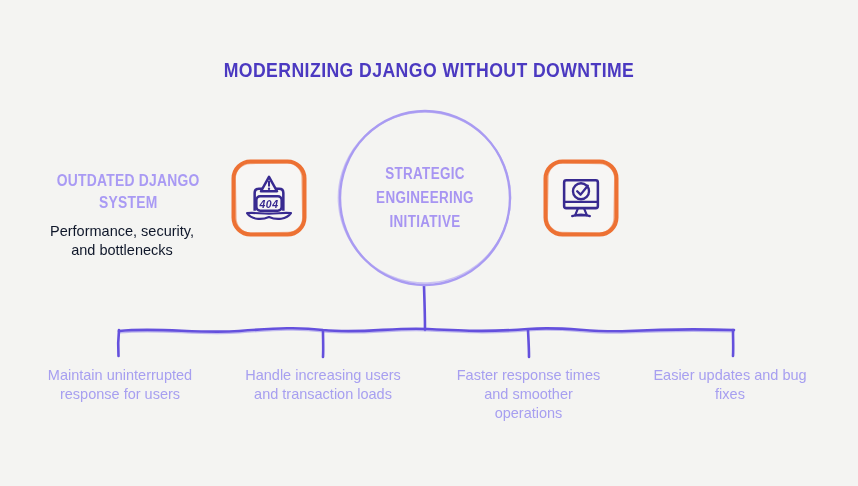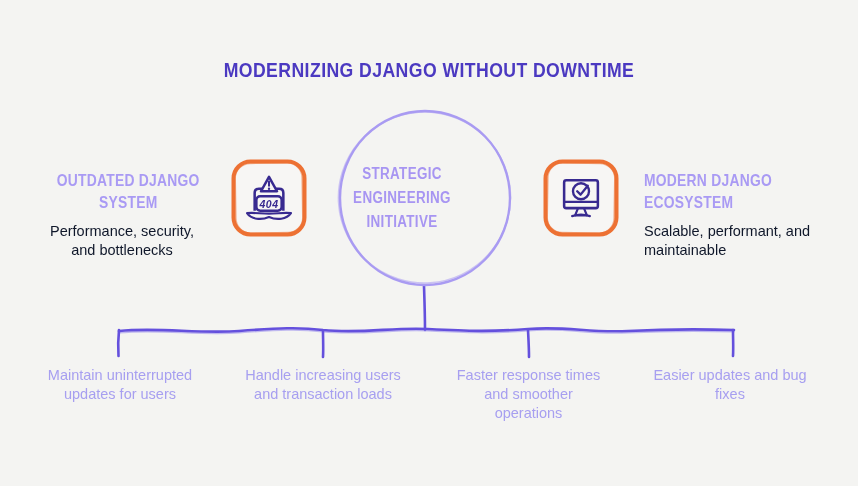--- a/index.html
+++ b/index.html
@@ -37,21 +37,21 @@
     pointer-events: none;
   }
 
   
   .circle-wrap {
     position: absolute;
     left: 336px; top: 108px;
     width: 178px; height: 180px;
     display: flex;
     align-items: center;
-    justify-content: flex-start;
+    justify-content: center;
   }
   .circle-svg {
     position: absolute;
     left: 0; top: 0;
     width: 178px; height: 180px;
   }
   .circle-label {
     position: relative;
     width: 132px;
     text-align: center;
@@ -187,23 +187,19 @@
     <svg class="tile-icon" viewBox="0 0 64 64" fill="none">
       <rect x="12" y="11" width="40" height="33" rx="2.5" stroke="#382a90" stroke-width="3"></rect>
       <path d="M13 36.5 H51" stroke="#382a90" stroke-width="2.6"></path>
       <path d="M28.5 44 L25 52.5 H39 L35.5 44" stroke="#382a90" stroke-width="2.6" stroke-linejoin="round"></path>
       <path d="M21.5 53.5 q10.5 -3.5 21 0" stroke="#382a90" stroke-width="2.6" stroke-linecap="round"></path>
       <circle cx="32" cy="24" r="9.5" stroke="#382a90" stroke-width="2.8"></circle>
       <path d="M27.5 24 L31.5 28 L40 17.5" stroke="#382a90" stroke-width="2.8" stroke-linecap="round" stroke-linejoin="round"></path>
     </svg>
   </div>
 
-  <div class="side-block right-block">
-    <div class="block-heading">MODERN DJANGO ECOSYSTEM</div>
-    <div class="block-desc">Scalable, performant, and maintainable</div>
-  </div>
-
-  <div class="benefit benefit-0">Maintain uninterrupted updates for users</div>
+
+  <div class="benefit benefit-0">Maintain uninterrupted response for users</div>
   <div class="benefit benefit-1">Handle increasing users and transaction loads</div>
   <div class="benefit benefit-2">Faster response times and smoother operations</div>
   <div class="benefit benefit-3">Easier updates and bug fixes</div>
 
 </div>
 
 </body></html>

